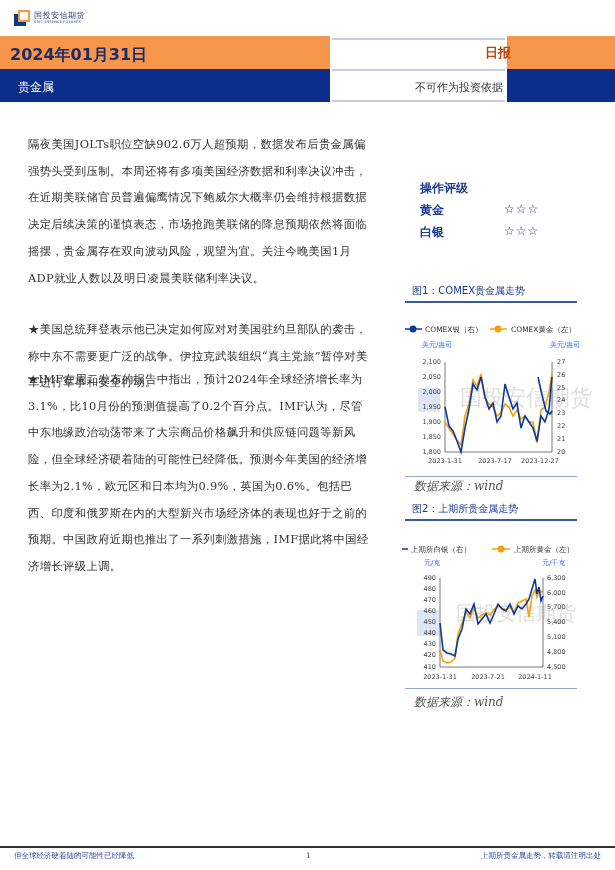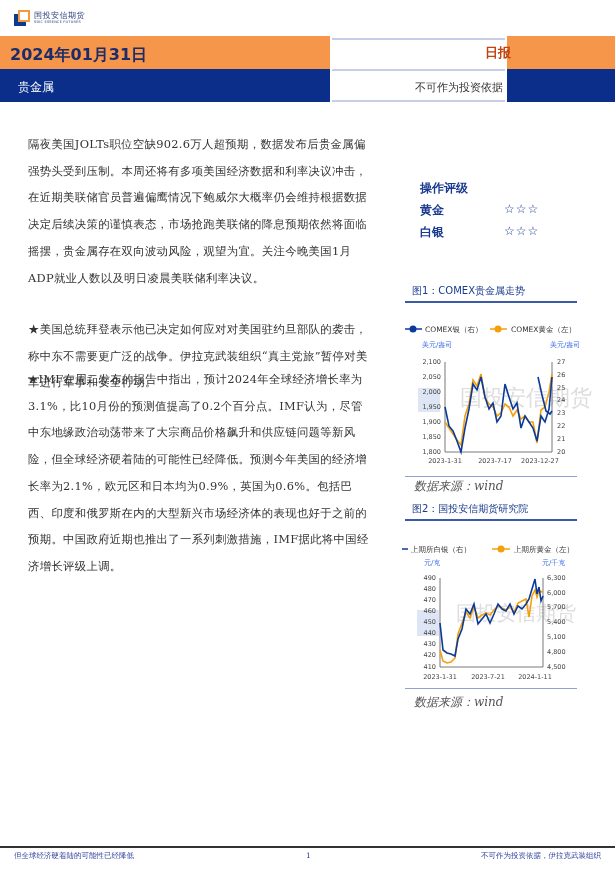--- a/index.html
+++ b/index.html
@@ -129,21 +129,21 @@
       <text x="95" y="148">2023-7-17</text>
       <text x="140" y="148">2023-12-27</text>
   </g>
   <polyline fill="none" stroke="#f5a00a" stroke-width="1.6" points="45,107 49,113 53,119 57,125 61,130 65,101 69,89 73,65 77,71 81,59 85,83 89,89 93,92 97,101 101,98 105,89 109,92 113,101 117,95 121,104 125,101 129,107 133,107 137,128 141,95 145,92 149,77 152,59"></polyline>
   <polyline fill="none" stroke="#0b3a9a" stroke-width="1.6" points="45,92 49,111 53,116 57,126 61,137 65,113 69,94 73,69 77,75 81,62 85,82 89,94 93,88 97,107 101,101 105,69 109,82 113,94 117,88 121,113 125,101 129,107 133,113 137,126 141,101 145,107 149,94 152,62"></polyline>
   <polyline fill="none" stroke="#0b3a9a" stroke-width="1.6" points="138,62 142,80 146,96 150,99 152,96"></polyline>
 </svg>
 <div class="fig-rule-thin" style="top:476px"></div>
 <div class="src" style="top:478px">数据来源：wind</div>
 
-<div class="fig-title" style="top:502px">图2：国投安信期货研究院</div>
+<div class="fig-title" style="top:502px">图2：上期所贵金属走势</div>
 <div class="fig-rule" style="top:519px"></div>
 <svg class="chart" style="top:535px" width="215" height="150" viewBox="0 0 215 150">
   <line x1="2" y1="14" x2="8" y2="14" stroke="#0b3a9a" stroke-width="1.5"></line>
   <text x="11" y="17" font-size="7.5" fill="#333" font-family="DejaVu Sans, sans-serif">上期所白银（右）</text>
   <line x1="92" y1="14" x2="110" y2="14" stroke="#f5a00a" stroke-width="1.5"></line>
   <circle cx="101" cy="14" r="3.5" fill="#f5a00a"></circle>
   <text x="114" y="17" font-size="7.5" fill="#333" font-family="DejaVu Sans, sans-serif">上期所黄金（左）</text>
   <text x="24" y="30" font-size="7" fill="#3a6ee8" font-family="DejaVu Sans, sans-serif">元/克</text>
   <text x="142" y="30" font-size="7" fill="#3a6ee8" font-family="DejaVu Sans, sans-serif">元/千克</text>
   <rect x="17" y="75" width="22" height="26" fill="#c8d4ee" opacity="0.6"></rect>
@@ -178,13 +178,13 @@
   </g>
   <polyline fill="none" stroke="#f5a00a" stroke-width="1.6" points="40,115 43,126 47,128 51,127 55,123 58,99 62,88 66,77 70,83 74,72 78,83 82,80 86,78 90,80 94,75 98,71 102,73 106,75 110,72 114,77 118,68 122,66 126,64 129,82 132,61 135,55 137,62 139,55 141,57 143,56"></polyline>
   <polyline fill="none" stroke="#0b3a9a" stroke-width="1.6" points="40,88 43,115 47,118 51,119 55,121 58,104 62,94 66,74 70,79 74,69 78,89 82,84 86,79 90,88 94,79 98,69 102,74 106,76 110,69 114,79 118,71 122,74 126,69 129,64 132,54 135,44 137,59 139,52 141,66 143,61"></polyline>
 </svg>
 <div class="fig-rule-thin" style="top:688px"></div>
 <div class="src" style="top:694px">数据来源：wind</div>
 
 <div class="footer-line"></div>
 <div class="ft" style="left:14px">但全球经济硬着陆的可能性已经降低</div>
 <div class="ft" style="left:306px">1</div>
-<div class="ft" style="right:14px">不可作为投资依据，伊拉克武装组织</div>
+<div class="ft" style="right:14px">上期所贵金属走势，转载请注明出处</div>
 
 </body></html>

